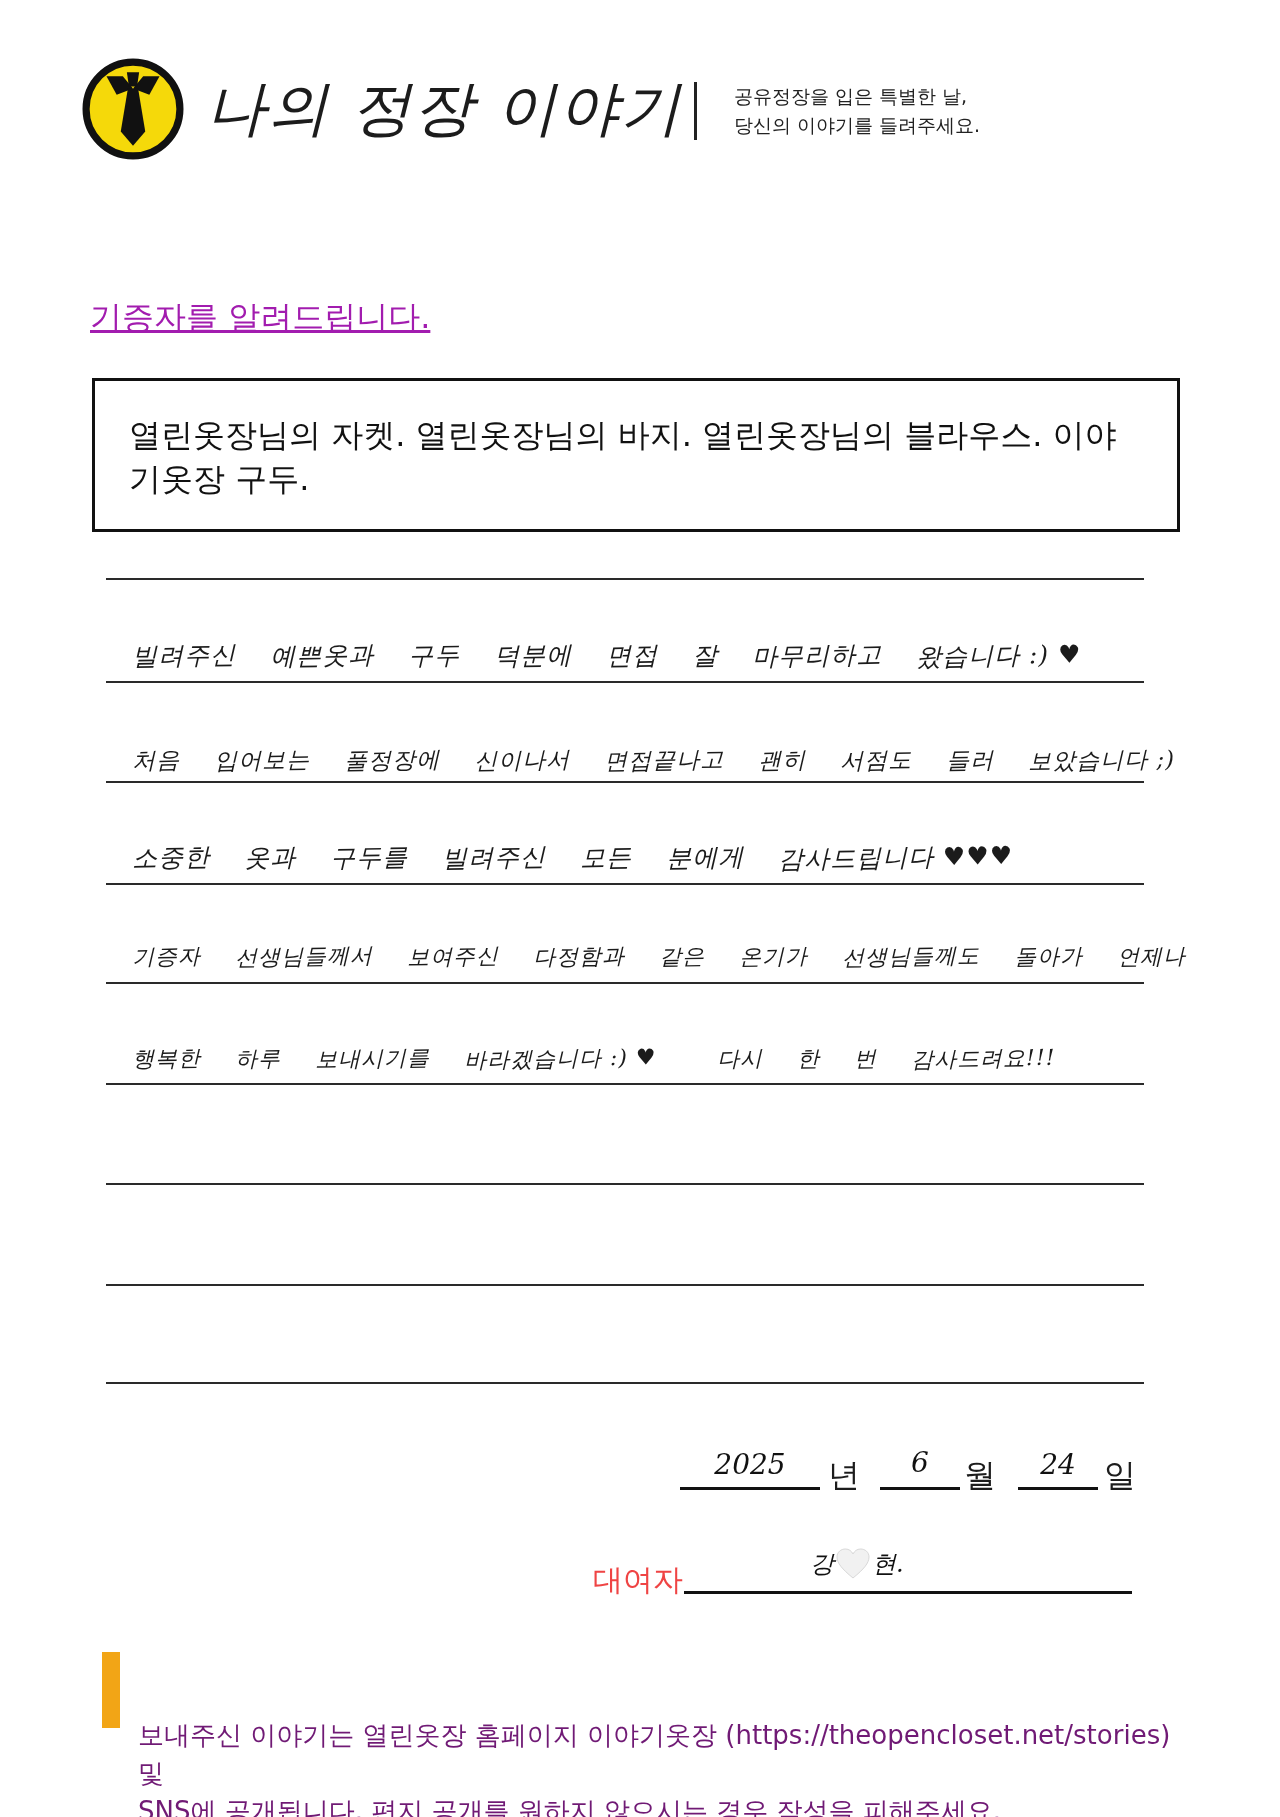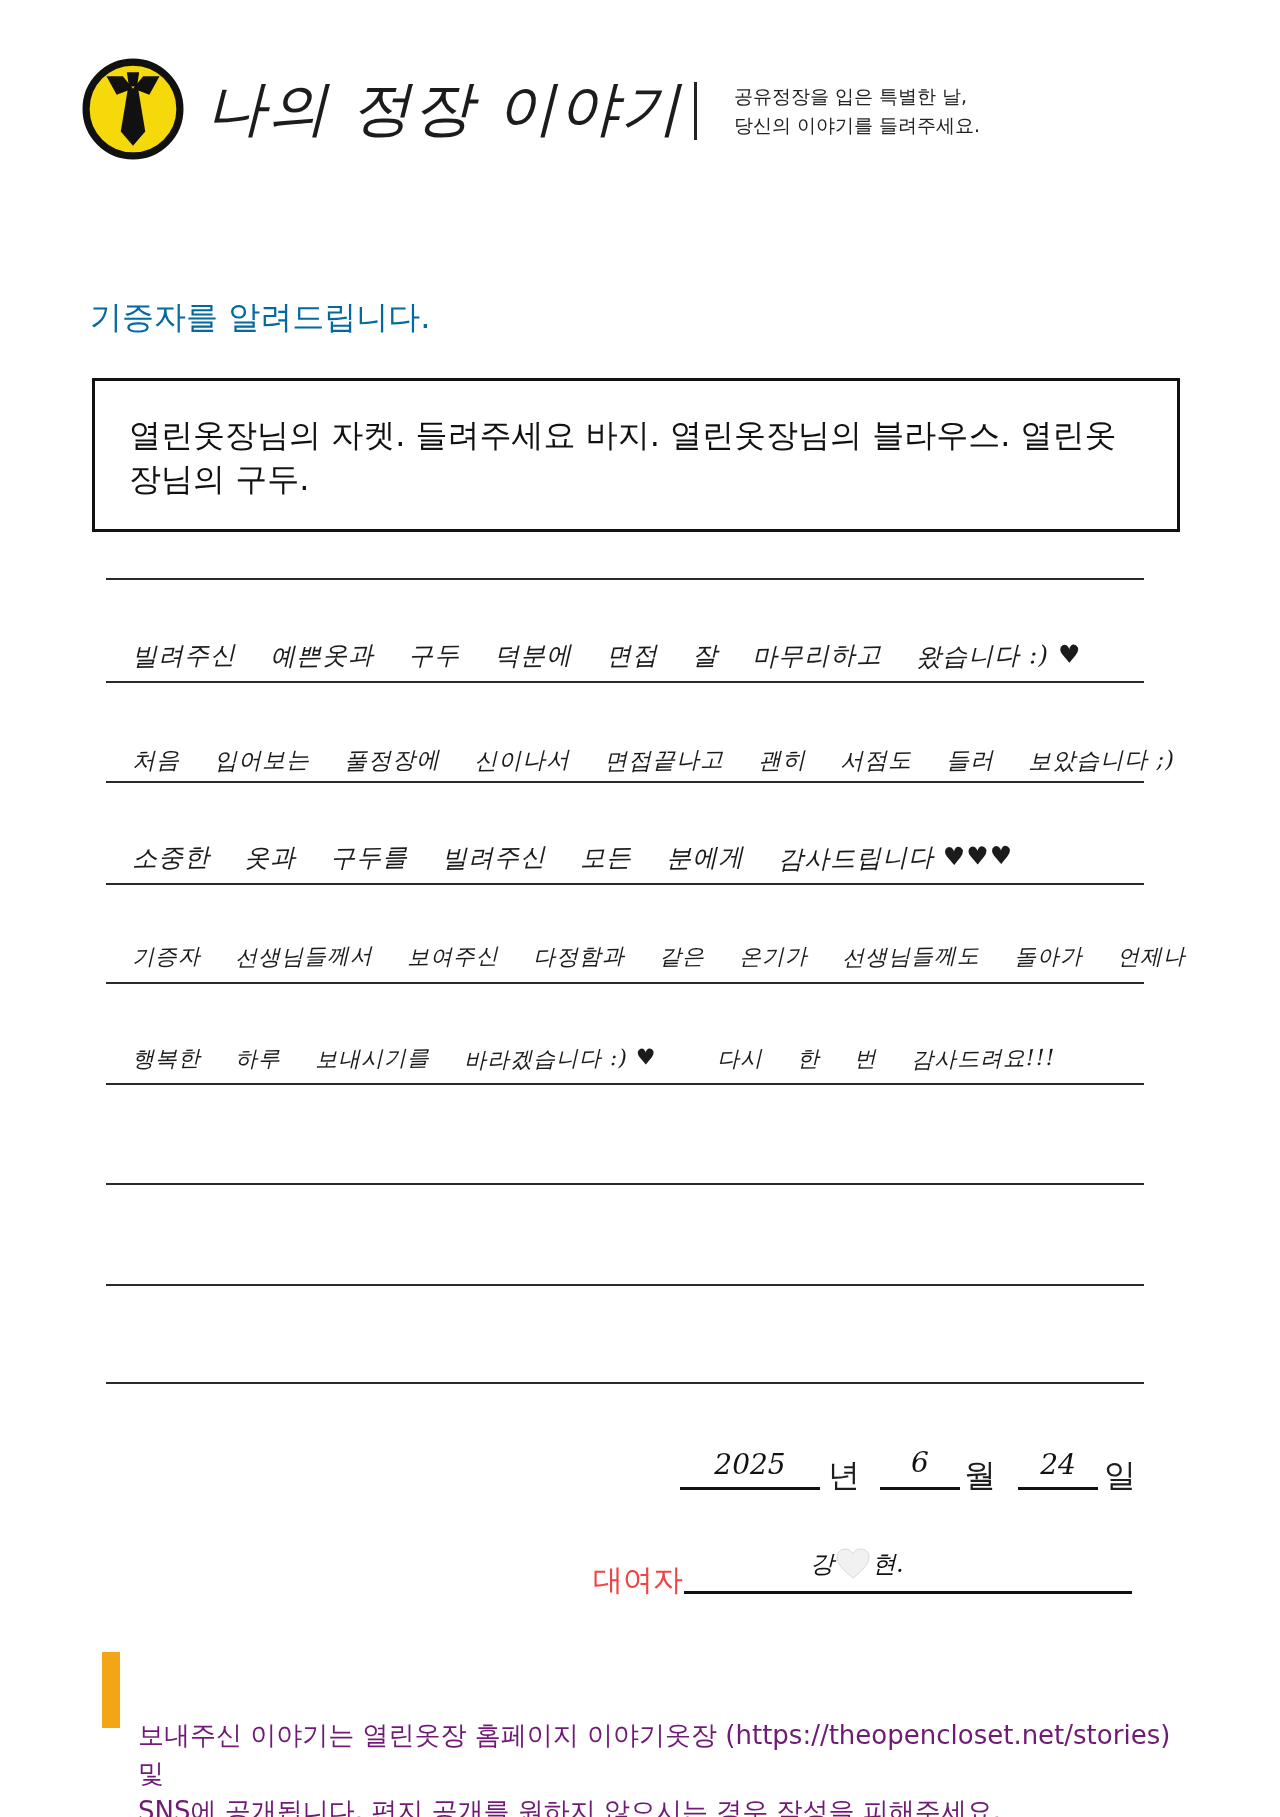--- a/index.html
+++ b/index.html
@@ -20,21 +20,21 @@
     }
     .title-divider {
       left: 694px; top: 82px; width: 3px; height: 58px; background: #222;
     }
     .subtitle {
       left: 722px; top: 82px; font-size: 19px; line-height: 29px; color: #222; white-space: nowrap; margin-left: 12px;
     }
 
     
     .donor-heading {
-      left: 90px; top: 296px; font-size: 32px; color: #0369a1; white-space: nowrap;
+      left: 90px; top: 296px; font-size: 32px; color: #a21caf; white-space: nowrap; text-decoration: underline;
     }
     .donor-box {
       left: 92px; top: 378px; width: 1088px; height: 154px;
       border: 3px solid #111; box-sizing: border-box;
     }
     .donor-text {
       position: absolute; left: 34px; top: 32px; right: 40px;
       font-size: 32px; line-height: 44px; color: #111;
     }
 
@@ -98,21 +98,21 @@
 </div>
 <div class="abs title">나의 정장 이야기</div>
 <div class="abs title-divider"></div>
 <div class="abs subtitle">
   <div>공유정장을 입은 특별한 날,</div>
   <div>당신의 이야기를 들려주세요.</div>
 </div>
 
 <div class="abs donor-heading">기증자를 알려드립니다.</div>
 <div class="abs donor-box">
-  <div class="donor-text">열린옷장님의 자켓. 들려주세요 바지. 열린옷장님의 블라우스. 열린옷장님의 구두.</div>
+  <div class="donor-text">열린옷장님의 자켓. 열린옷장님의 바지. 열린옷장님의 블라우스. 이야기옷장 구두.</div>
 </div>
 
 <div class="abs rule" style="top:578px"></div>
 <div class="abs rule" style="top:681px"></div>
 <div class="abs rule" style="top:781px"></div>
 <div class="abs rule" style="top:883px"></div>
 <div class="abs rule" style="top:982px"></div>
 <div class="abs rule" style="top:1083px"></div>
 <div class="abs rule" style="top:1183px"></div>
 <div class="abs rule" style="top:1284px"></div>

